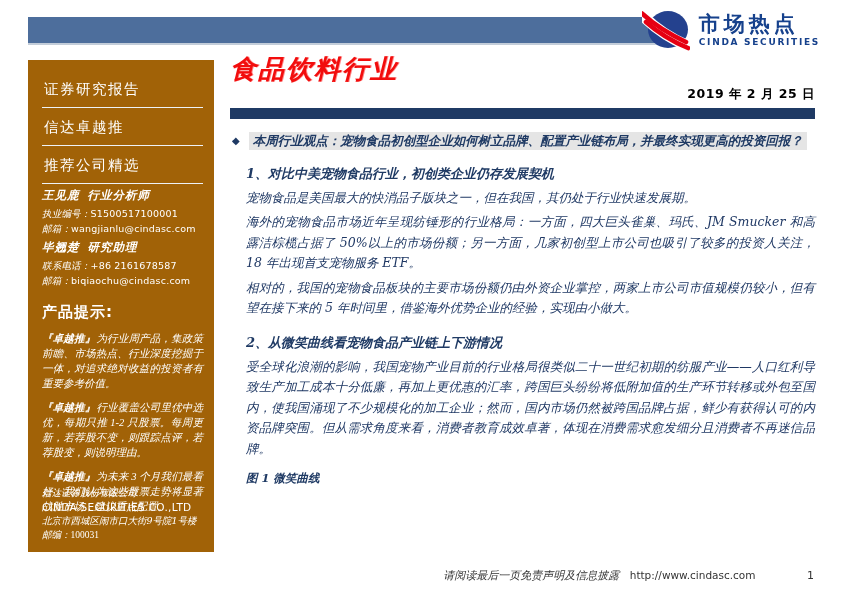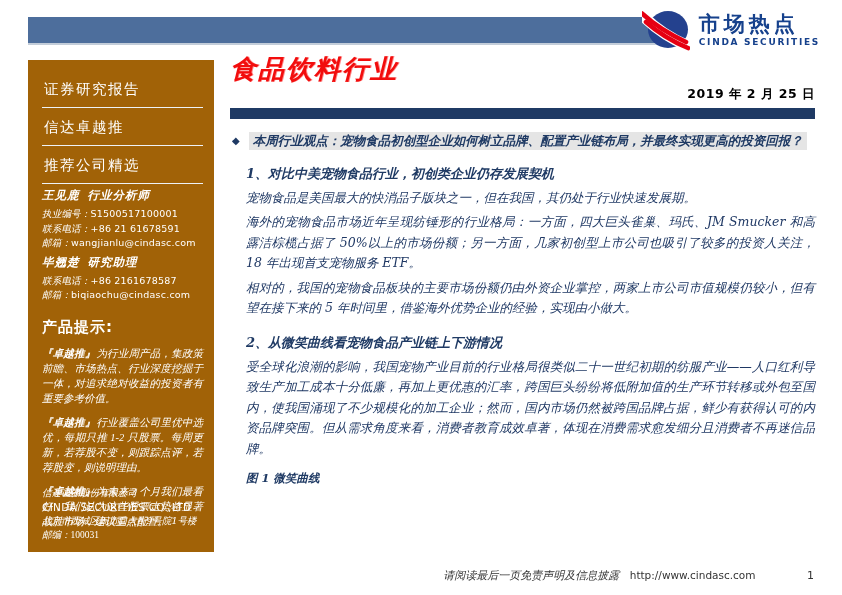--- a/index.html
+++ b/index.html
@@ -92,23 +92,20 @@
     <div class="nav-item">推荐公司精选</div>
 
     <div class="analyst">
       <div class="analyst-name">
         <span>王见鹿</span><span class="role">行业分析师</span>
       </div>
       <div class="analyst-line">
         <span>执业编号：</span><span class="val">S1500517100001</span>
       </div>
       <div class="analyst-line">
-        <span>联系电话：</span><span class="val">+86 21 61678591</span>
-      </div>
-      <div class="analyst-line">
         <span>邮箱：</span><a class="val">wangjianlu@cindasc.com</a>
       </div>
     </div>
 
     <div class="analyst">
       <div class="analyst-name">
         <span>毕翘楚</span><span class="role">研究助理</span>
       </div>
       <div class="analyst-line">
         <span>联系电话：</span><span class="val">+86 2161678587</span>

